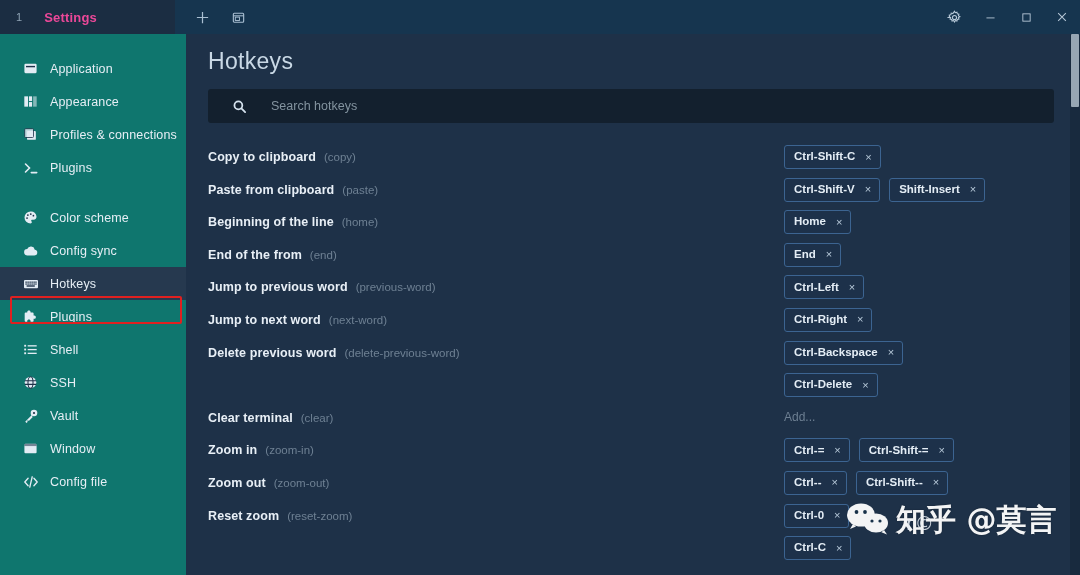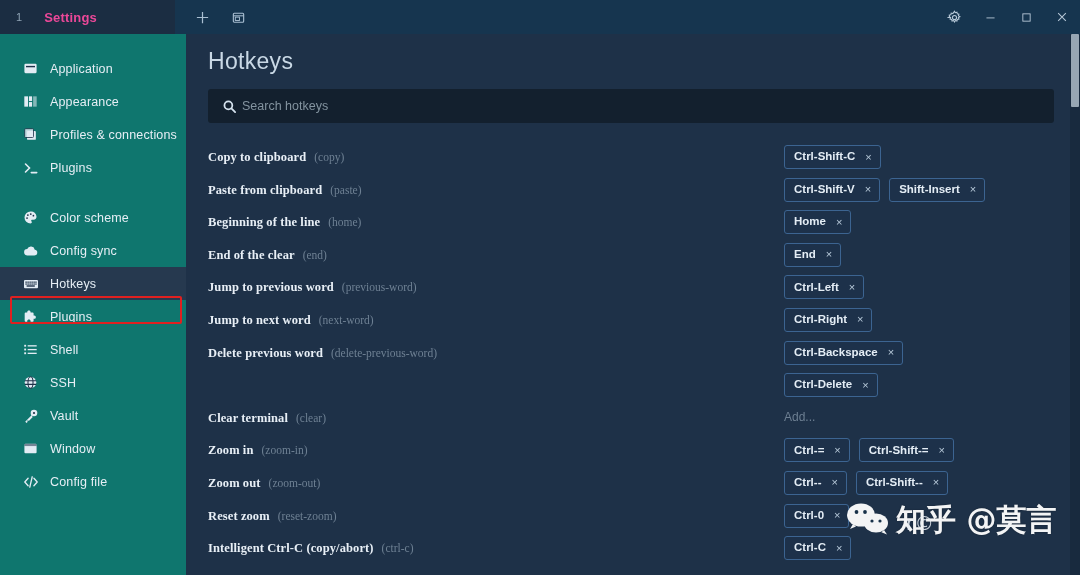--- a/index.html
+++ b/index.html
@@ -108,21 +108,21 @@
     position: absolute; left: 22px; top: 14px;
     font-size: 23px; color: #c9d8e5; font-weight: 400;
     letter-spacing: .3px;
   }
   .searchbar {
     position: absolute; left: 22px; top: 55px;
     width: 846px; height: 34px;
     background: #13202e;
     border-radius: 3px;
     display: flex; align-items: center;
-    padding-left: 14px; gap: 5px;
+    padding-left: 24px; gap: 24px;
     cursor: text;
   }
   .search-ico { color: #d5e2ee; display: flex; }
   .search-input {
     flex: 1;
     background: transparent; border: none; outline: none;
     font-family: "Liberation Sans", sans-serif;
     font-size: 12.5px; color: #dce7f0;
   }
   .search-input::placeholder { color: #83939f; }
@@ -134,21 +134,20 @@
   }
   .row {
     position: relative;
     height: 32.6px;
     display: flex; align-items: flex-start;
   }
   .row-label {
     position: absolute; left: 22px; top: 6px;
     display: flex; align-items: baseline; gap: 8px;
     white-space: nowrap;
-    font-family: Liberation Serif, serif;
   }
   .row-name {
     font-size: 12.5px; color: #e8eff6; font-weight: bold;
     letter-spacing: .1px;
   }
   .row-id {
     font-size: 11.5px; color: #6e8093; font-weight: 400;
   }
   .row-chips {
     position: absolute; left: 598px; top: 1px;
@@ -475,21 +474,21 @@
           </div>
           <div class="row-chips">
             <div class="chip">
               <span class="chip-label">Home</span>
               <span class="chip-x">×</span>
             </div>
           </div>
         </div>
         <div class="row">
           <div class="row-label">
-            <span class="row-name">End of the clear</span>
+            <span class="row-name">End of the from</span>
             <span class="row-id">(end)</span>
           </div>
           <div class="row-chips">
             <div class="chip">
               <span class="chip-label">End</span>
               <span class="chip-x">×</span>
             </div>
           </div>
         </div>
         <div class="row">
@@ -583,24 +582,20 @@
             <span class="row-id">(reset-zoom)</span>
           </div>
           <div class="row-chips">
             <div class="chip">
               <span class="chip-label">Ctrl-0</span>
               <span class="chip-x">×</span>
             </div>
           </div>
         </div>
         <div class="row">
-          <div class="row-label">
-            <span class="row-name">Intelligent Ctrl-C (copy/abort)</span>
-            <span class="row-id">(ctrl-c)</span>
-          </div>
           <div class="row-chips">
             <div class="chip">
               <span class="chip-label">Ctrl-C</span>
               <span class="chip-x">×</span>
             </div>
           </div>
         </div>
       </div>
   </div>
 

